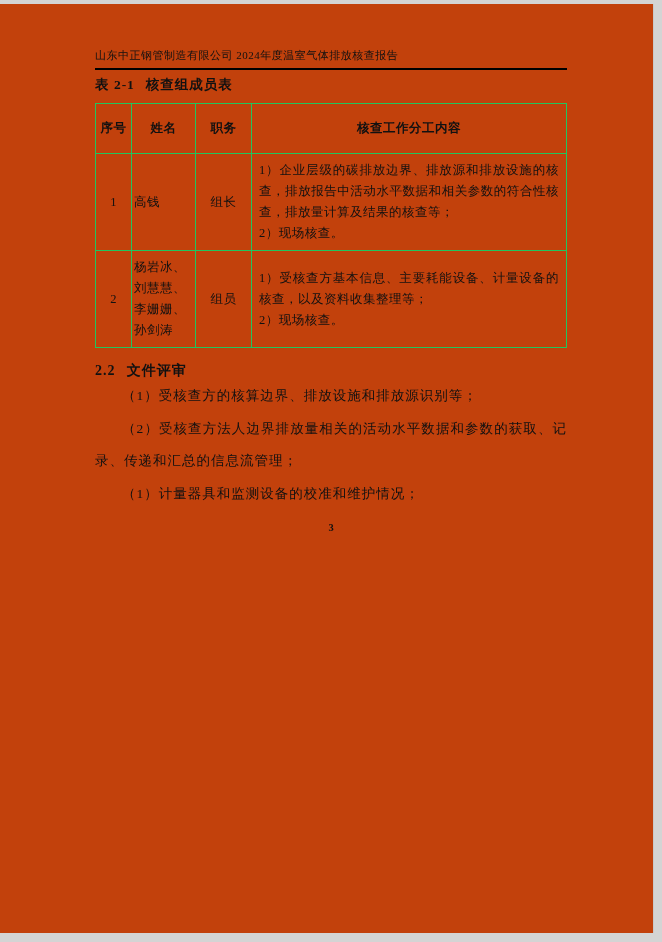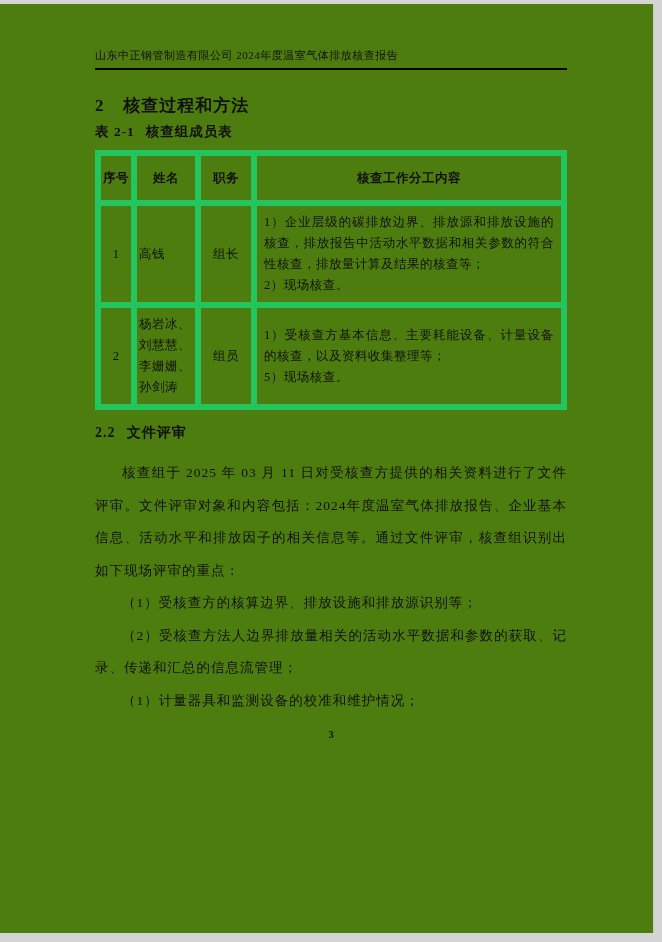--- a/index.html
+++ b/index.html
@@ -7,21 +7,21 @@
   body {
     font-family: "Liberation Serif", "DejaVu Serif", serif;
     background: #d4d4d4;
     position: relative;
     overflow: hidden;
   }
   .page {
     position: absolute;
     left: 0; top: 4px;
     width: 654px; height: 929px;
-    background: #4d7c0f;
+    background: #c2410c;
     border-right: 1px solid #c9c9c9;
     overflow: hidden;
     color: #111;
   }
   .content {
     margin-left: 95px;
     width: 472px;
   }
   .doc-header {
     padding-top: 44px;
@@ -63,21 +63,21 @@
     letter-spacing: 1px;
   }
   table.members {
     margin-top: 9px;
     width: 100%;
     border-collapse: collapse;
     table-layout: fixed;
     font-size: 12.5px;
   }
   table.members th, table.members td {
-    border: 6px solid #22c55e;
+    border: 1px solid #22c55e;
     vertical-align: middle;
     line-height: 21px;
     letter-spacing: 0.5px;
   }
   table.members th {
     font-weight: bold;
     text-align: center;
     padding: 5px 2px;
     height: 50px;
   }
@@ -109,21 +109,20 @@
 </head>
 <body>
 
 <div class="page">
   <div class="content">
 
     <div class="doc-header">
       <span class="hdr-text">山东中正钢管制造有限公司 2024年度温室气体排放核查报告</span>
     </div>
 
-    <h1 class="sec2"><span>2</span><span class="gap"></span><span>核查过程和方法</span></h1>
 
 
 
     <div class="tbl-caption"><span>表 2-1</span><span class="gap-sm"></span><span>核查组成员表</span></div>
 
     <table class="members">
       <colgroup>
         <col class="c-no">
           <col class="c-name">
           <col class="c-role">
@@ -146,28 +145,27 @@
 2）现场核查。</td>
         </tr>
         <tr>
           <td class="c-center">2</td>
           <td class="c-name-cell">杨岩冰、
 刘慧慧、
 李姗姗、
 孙剑涛</td>
           <td class="c-center">组员</td>
           <td class="c-duties">1）受核查方基本信息、主要耗能设备、计量设备的核查，以及资料收集整理等；
-5）现场核查。</td>
+2）现场核查。</td>
         </tr>
       </tbody>
     </table>
 
     <h2 class="subsec" style="margin-top:14px;"><span>2.2</span><span class="gap-sm"></span><span>文件评审</span></h2>
 
-    <p class="body-para">核查组于 2025 年 03 月 11 日对受核查方提供的相关资料进行了文件评审。文件评审对象和内容包括：2024年度温室气体排放报告、企业基本信息、活动水平和排放因子的相关信息等。通过文件评审，核查组识别出如下现场评审的重点：</p>
 
     <div class="review-list">
       <p>（1）受核查方的核算边界、排放设施和排放源识别等；</p>
       <p>（2）受核查方法人边界排放量相关的活动水平数据和参数的获取、记录、传递和汇总的信息流管理；</p>
       <p>（1）计量器具和监测设备的校准和维护情况；</p>
     </div>
 
     <div class="page-footer">
       <span>3</span>
     </div>

